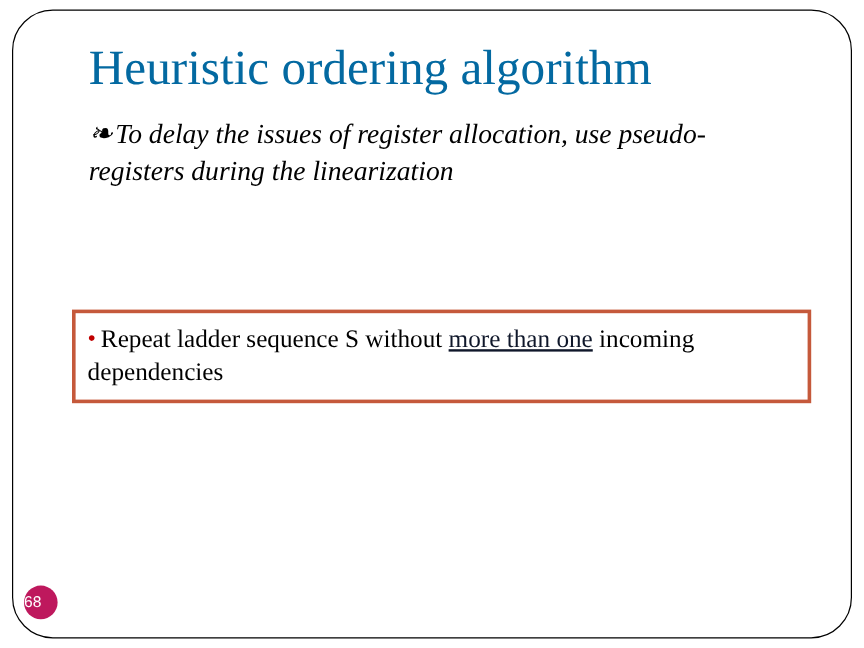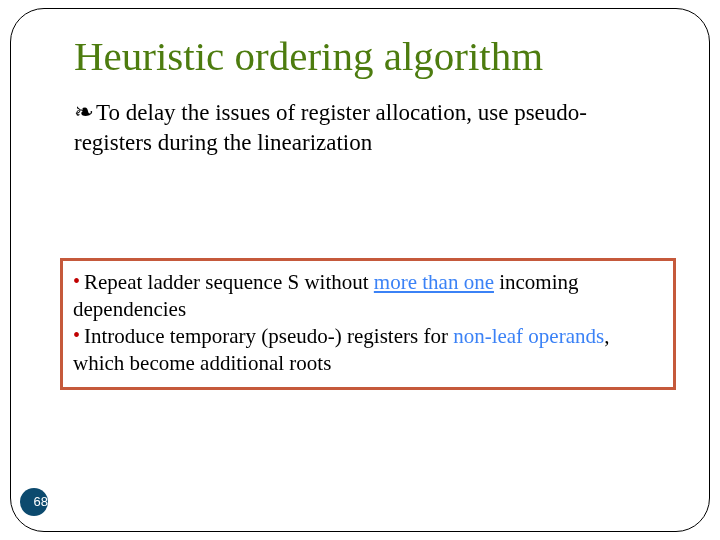--- a/index.html
+++ b/index.html
@@ -18,29 +18,30 @@
     right: 10px;
     bottom: 8px;
     border: 1px solid #000;
     border-radius: 34px;
     box-sizing: border-box;
   }
   .title {
     font-family: 'Palatino Linotype', 'Book Antiqua', Palatino, Georgia, serif;
     font-weight: 400;
     font-size: 41px;
-    color: #4d7c0f;
+    color: #0369a1;
     margin: 34px 0 10px 74px;
     line-height: 1.1;
   }
   .lead {
     margin: 18px 76px 0 74px;
     font-size: 23px;
     color: #000;
     line-height: 1.28;
+    font-style: italic;
   }
   .lead-glyph {
     font-family: 'Segoe Script', 'Comic Sans MS', cursive;
     font-size: 24px;
     margin-right: 2px;
     display: inline;
   }
   .steps-box {
     position: absolute;
     left: 60px;
@@ -58,50 +59,47 @@
     line-height: 1.28;
     margin: 0;
   }
   .bullet {
     color: #c00000;
     font-size: 20px;
     position: relative;
     top: -1px;
     margin-right: 4px;
   }
-  .hl1 { color: #3b82f6; } 
+  .hl1 { color: #0f172a; } 
   .under { text-decoration: underline; }
   .num-badge {
     position: absolute;
     left: 20px;
     bottom: 24px;
     width: 28px;
     height: 28px;
     border-radius: 50%;
-    background: #0c4a6e;
+    background: #be185d;
     color: #fff;
     font-family: Arial, sans-serif;
     font-size: 13px;
     line-height: 28px;
-    text-align: right;
+    text-align: left;
   }
 </style>
 </head>
 <body>
 
 <div class="slide-frame"></div>
 
 <div class="title">Heuristic ordering algorithm</div>
 
 <div class="lead">
   <span class="lead-glyph">❧</span><span>To delay the issues of register allocation, use pseudo-registers during the linearization</span>
 </div>
 
 <div class="steps-box">
   <p class="step">
     <span class="bullet">•</span><span>Repeat ladder sequence S without </span><span class="hl1 under">more than one</span><span>  incoming dependencies</span>
   </p>
-  <p class="step">
-    <span class="bullet">•</span><span>Introduce temporary (pseudo-) registers for </span><span class="hl1">non-leaf operands</span><span>, which become additional roots</span>
-  </p>
 </div>
 
 <div class="num-badge">68</div>
 
 </body></html>

